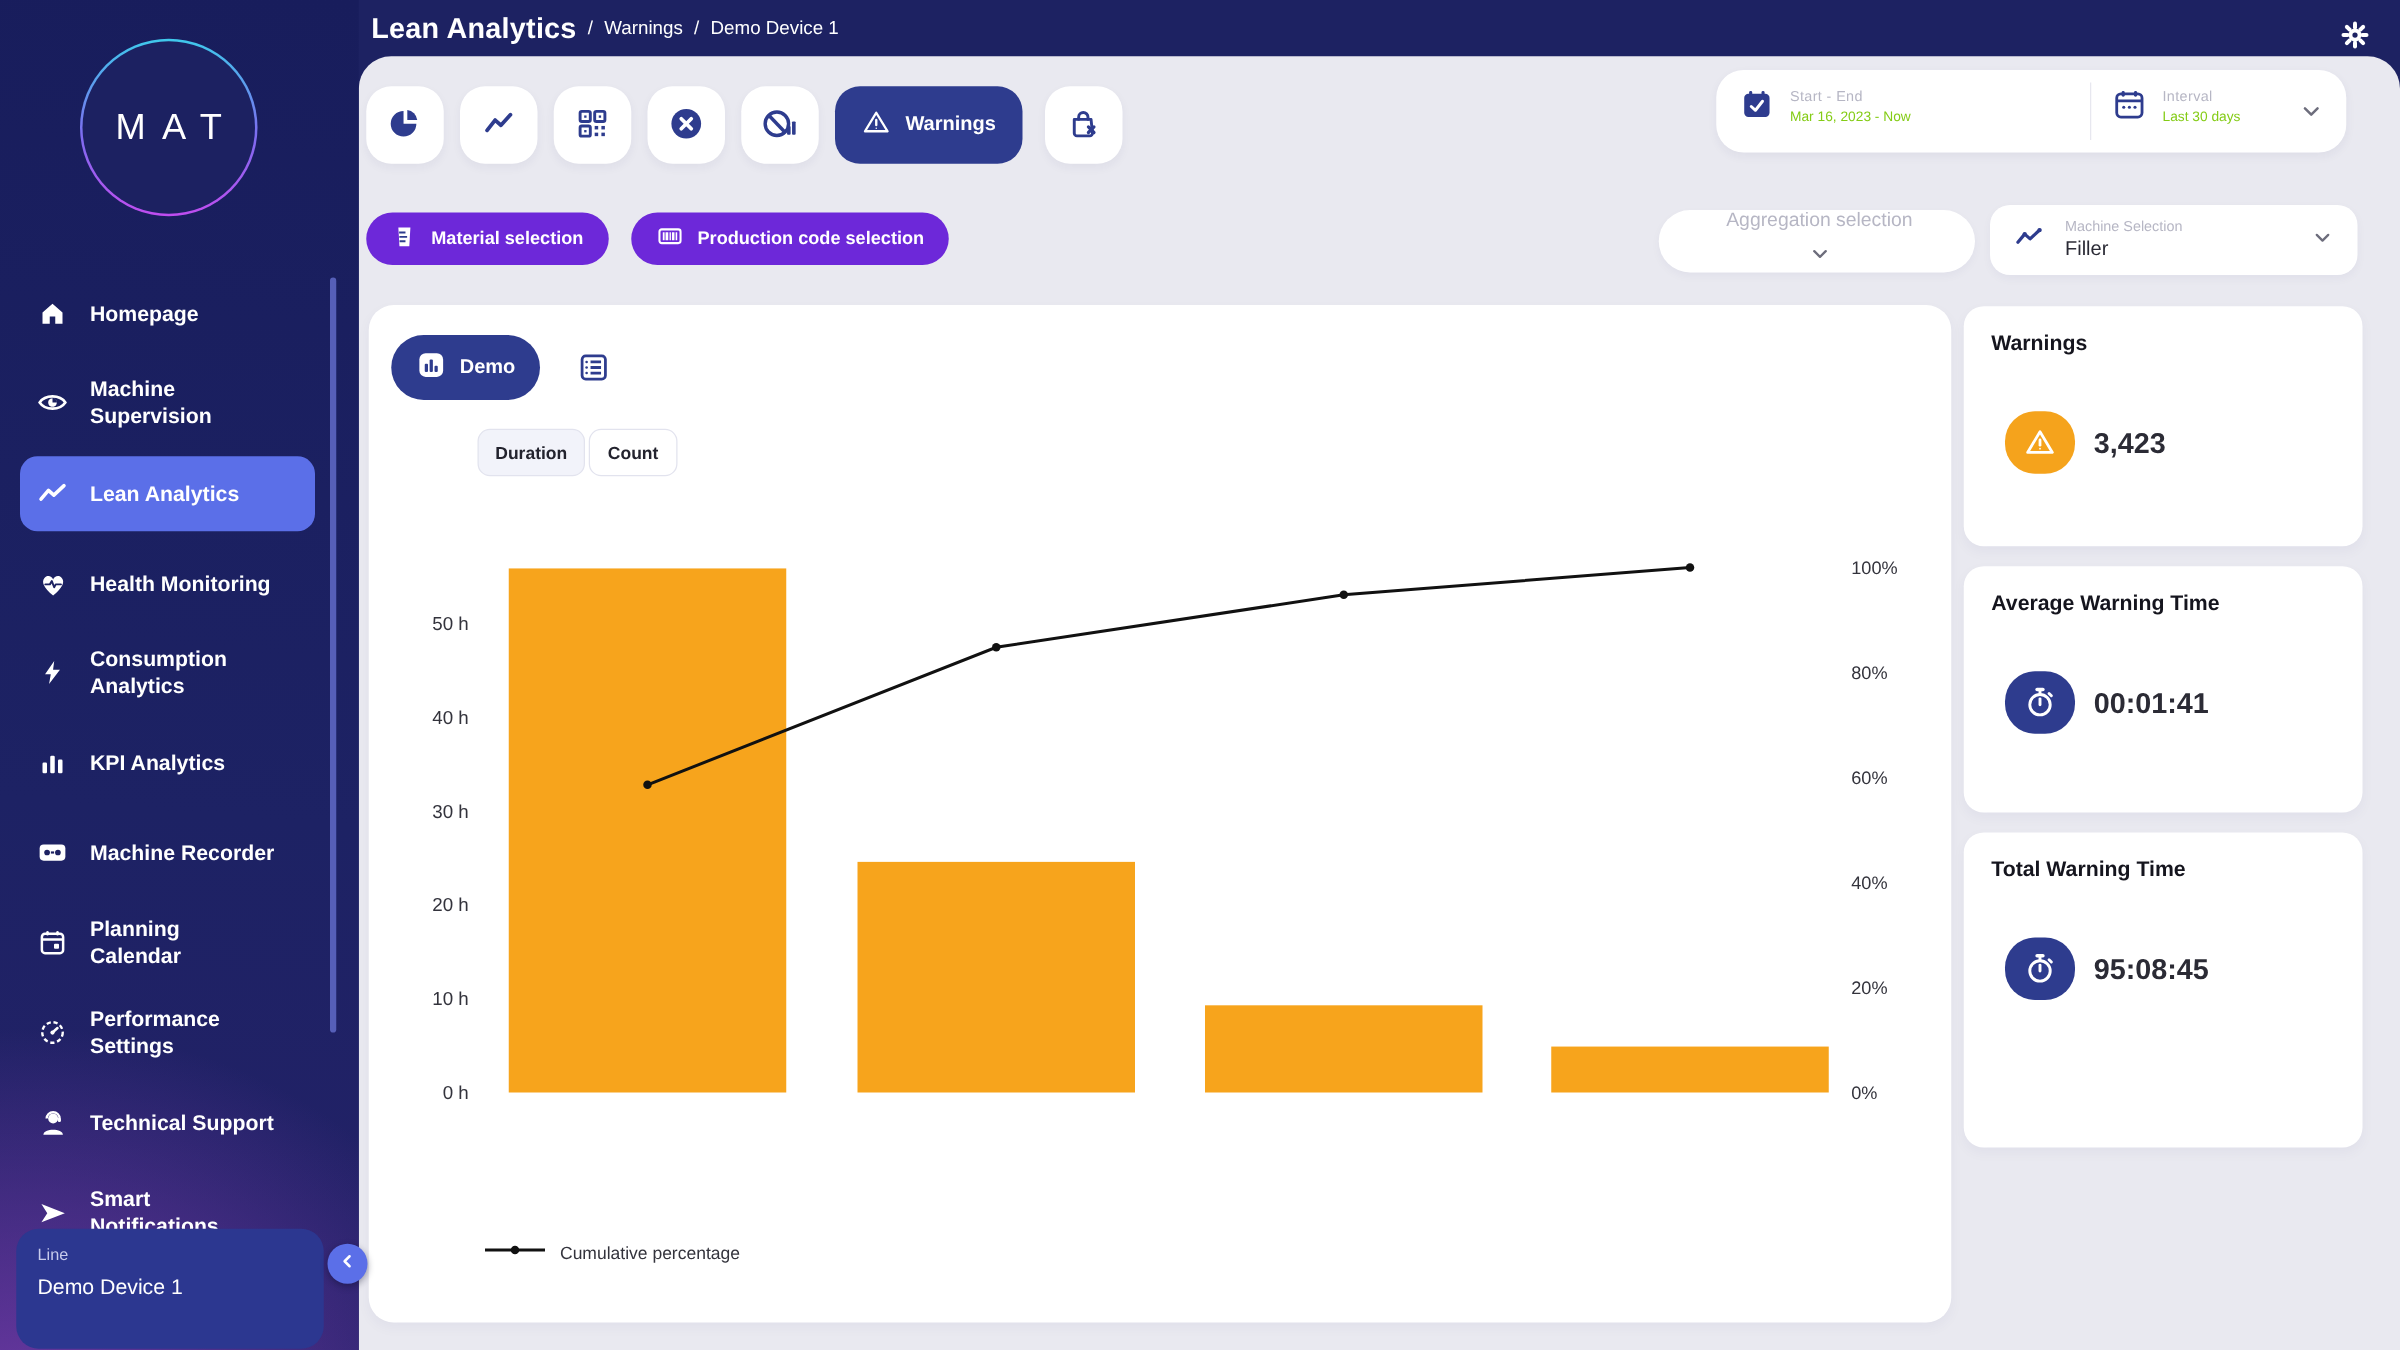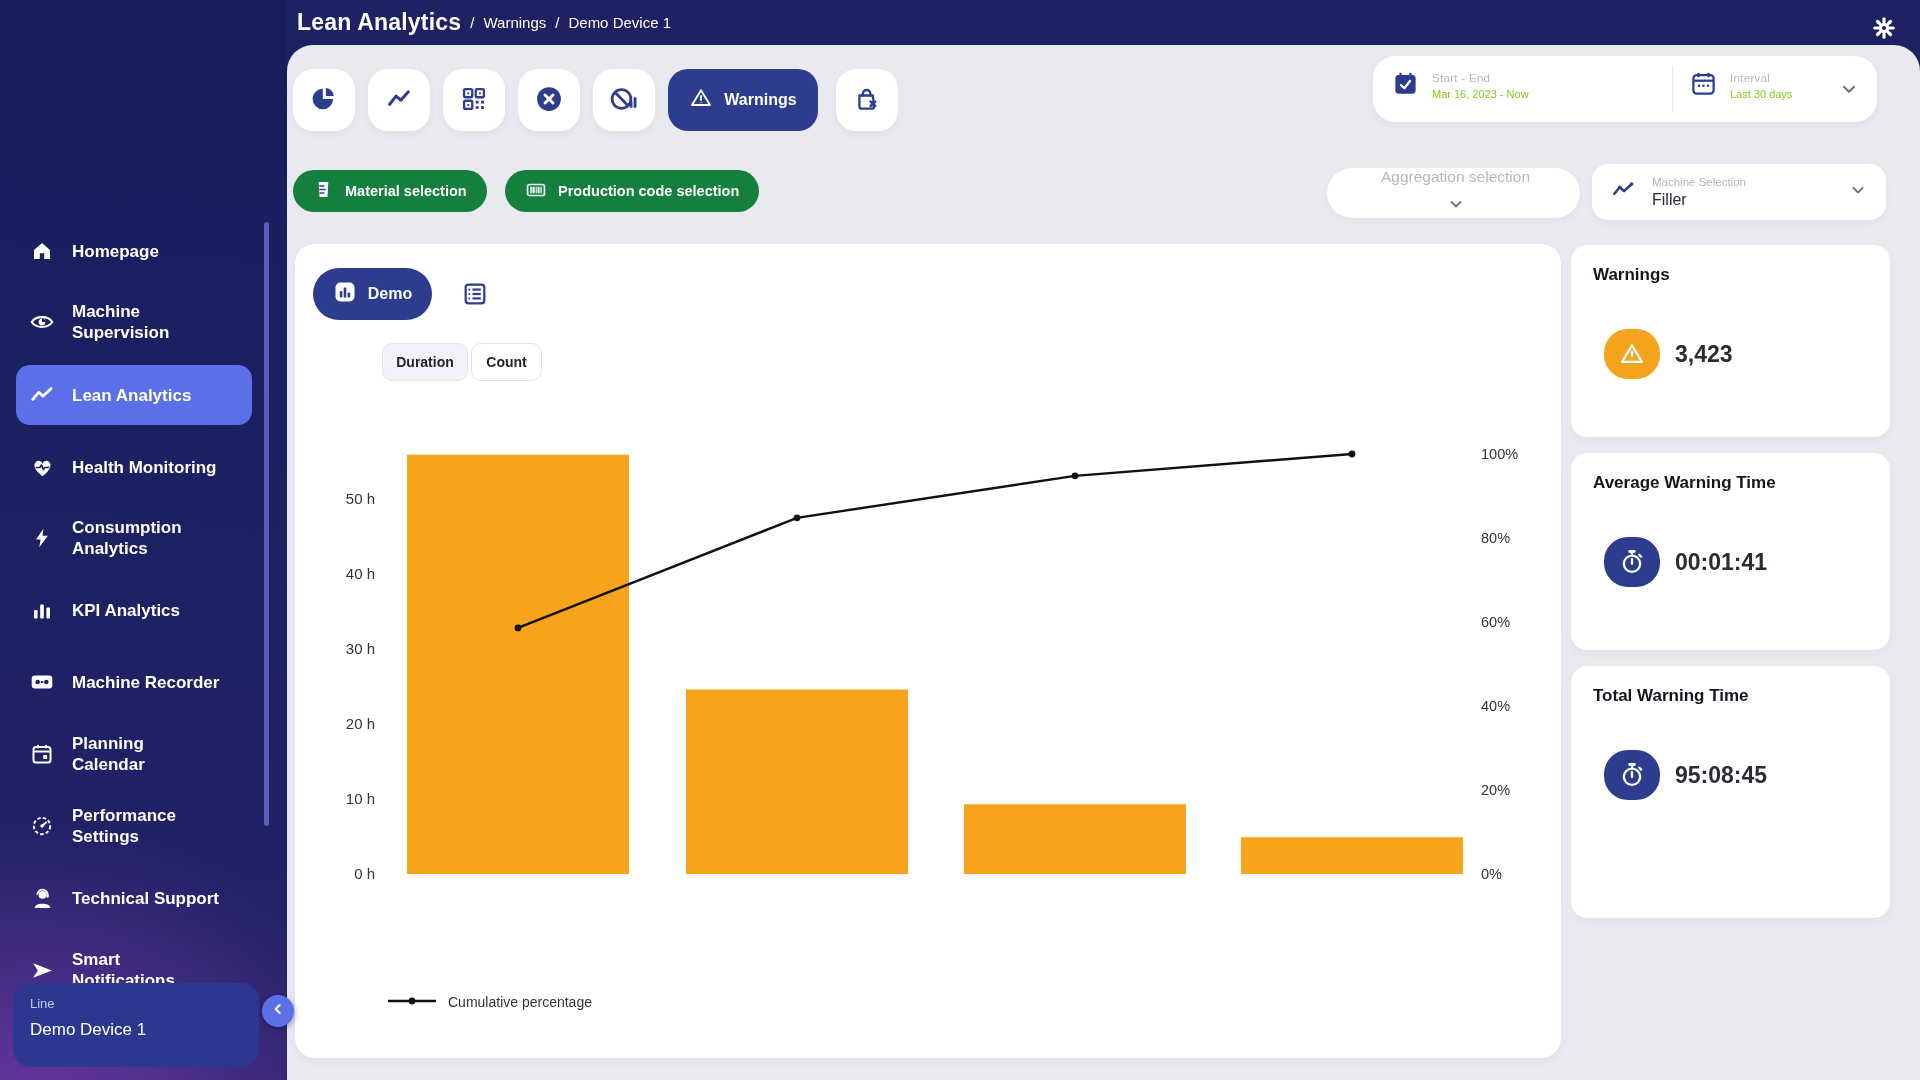--- a/index.html
+++ b/index.html
@@ -23,39 +23,39 @@
   .logo-ring{position:absolute;left:64px;top:31px;width:142px;height:142px;border-radius:50%;
     background:linear-gradient(180deg,#3fc9ec 0%,#7e6cf0 55%,#c04df0 100%);
     display:flex;align-items:center;justify-content:center;}
   .logo-inner{width:138px;height:138px;border-radius:50%;background:#1c2161;display:flex;align-items:center;justify-content:center;}
   .logo-text{color:#fff;font-size:29px;font-weight:400;letter-spacing:13px;padding-left:13px;}
   .nav-item{position:absolute;left:29px;width:232px;height:60px;display:flex;align-items:center;gap:17px;color:#fff;cursor:pointer;z-index:2;}
   .nav-ic{width:26px;min-width:26px;display:flex;align-items:center;justify-content:center;}
   .nav-label{font-weight:700;font-size:17px;line-height:21px;white-space:pre-line;}
   .active-pill{position:absolute;left:16px;top:365px;width:236px;height:60px;border-radius:14px;background:#5b6fe8;z-index:1;}
   .side-scroll{position:absolute;left:264px;top:222px;width:5px;height:604px;border-radius:3px;background:#565fb8;z-index:2;}
-  .device-card{position:absolute;left:13px;top:983px;width:246px;height:84px;border-radius:18px;background:#2c3790;z-index:6;padding:13px 17px;}
+  .device-card{position:absolute;left:13px;top:983px;width:246px;height:96px;border-radius:18px;background:#2c3790;z-index:6;padding:13px 17px;}
   .device-label{font-size:13px;color:#c7cbec;}
   .device-value{font-size:17px;color:#fff;margin-top:9px;font-weight:400;}
   .collapse-btn{position:absolute;left:262px;top:995px;width:32px;height:32px;border-radius:50%;background:#5b6fe8;z-index:7;
     display:flex;align-items:center;justify-content:center;cursor:pointer;box-shadow:0 2px 6px rgba(10,12,40,.4);}
 
   
   .sq-btn{position:absolute;top:69px;width:62px;height:62px;border-radius:20px;background:#fff;border:none;cursor:pointer;
     display:flex;align-items:center;justify-content:center;box-shadow:0 3px 8px rgba(30,35,90,.05);}
   .warn-btn{position:absolute;left:668px;top:69px;width:150px;height:62px;border-radius:20px;background:#2e3c8e;border:none;cursor:pointer;
     color:#fff;display:flex;align-items:center;justify-content:center;gap:11px;font-weight:700;font-size:16px;font-family:inherit;}
   .range-bar{position:absolute;left:1373px;top:56px;width:504px;height:66px;background:#fff;border-radius:22px;box-shadow:0 3px 8px rgba(30,35,90,.05);}
   .range-divider{position:absolute;left:1672px;top:66px;width:1px;height:46px;background:#e7e7ef;}
   .fld{position:absolute;display:flex;align-items:center;gap:13px;cursor:pointer;}
   .fld-label{font-size:11.5px;color:#b6b6c4;letter-spacing:.3px;}
   .fld-value{font-size:11px;color:#84cc16;margin-top:4px;}
 
   
-  .navy-pill{position:absolute;top:170px;height:42px;border-radius:21px;background:#15803d;border:none;cursor:pointer;
+  .navy-pill{position:absolute;top:170px;height:42px;border-radius:21px;background:#6d28d9;border:none;cursor:pointer;
     color:#fff;display:flex;align-items:center;gap:11px;font-weight:700;font-size:14.5px;padding:16px 20px;font-family:inherit;}
   .agg-pill{position:absolute;left:1327px;top:168px;width:253px;height:50px;background:#fff;border-radius:25px;cursor:pointer;
     display:flex;align-items:center;justify-content:space-between;padding:0 20px 0 24px;color:#b6b6c4;font-size:15.5px;box-shadow:0 3px 8px rgba(30,35,90,.04);flex-direction:column;}
   .machine-card{position:absolute;left:1592px;top:164px;width:294px;height:56px;background:#fff;border-radius:16px;cursor:pointer;
     display:flex;align-items:center;padding:0 18px;gap:16px;box-shadow:0 3px 8px rgba(30,35,90,.04);}
   .machine-lbl{font-size:11.5px;color:#b6b6c4;}
   .machine-val{font-size:16px;color:#2a2a35;margin-top:3px;}
 
   
   .chart-card{position:absolute;left:295px;top:244px;width:1266px;height:814px;background:#fff;border-radius:20px;box-shadow:0 4px 10px rgba(30,35,90,.04);}
@@ -390,20 +390,25 @@
           <line x1="12" y1="13.5" x2="12" y2="9.5" stroke-linecap="round"></line>
         <line x1="10" y1="3" x2="14" y2="3" stroke-linecap="round" stroke-width="2.4"></line>
           <line x1="12" y1="3.2" x2="12" y2="6"></line>
         <line x1="18.2" y1="5.8" x2="19.8" y2="7.4" stroke-linecap="round"></line>
       </svg>
     </div>
     <div class="stat-value">95:08:45</div>
   </div>
 
   <aside class="sidebar">
+    <div class="logo-ring">
+      <div class="logo-inner">
+          <span class="logo-text">MAT</span>
+        </div>
+    </div>
     <div class="active-pill"></div>
 
     <div class="nav-item" style="top:221px">
       <span class="nav-ic">
         <svg width="24" height="24" viewBox="0 0 24 24">
             <path d="M4 11 L12 4 L20 11 V20 H14.2 V14.2 H9.8 V20 H4 Z" fill="#fff"></path>
           </svg>
       </span>
       <span class="nav-label">Homepage</span>
     </div>

